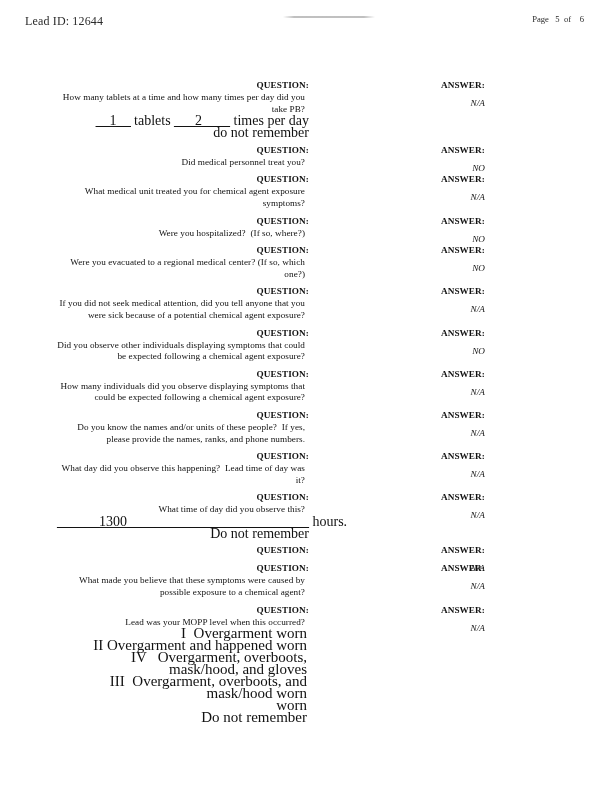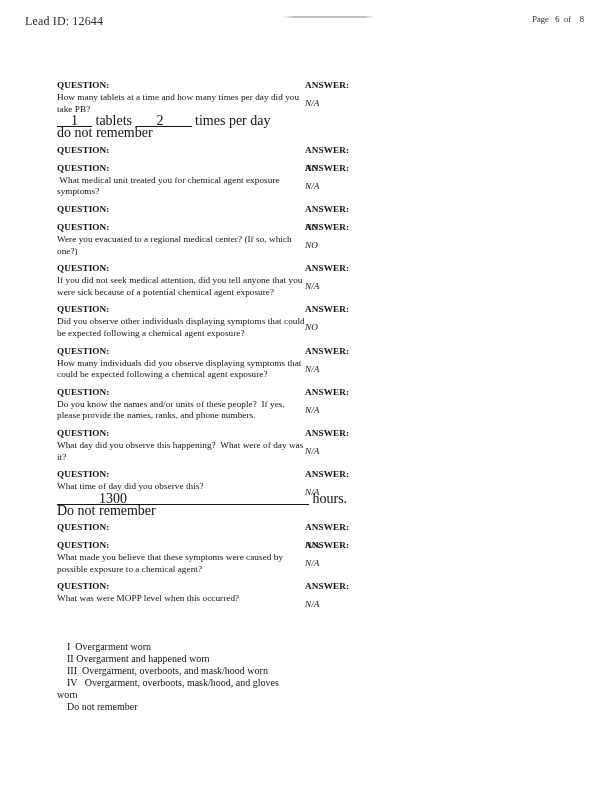--- a/index.html
+++ b/index.html
@@ -54,20 +54,21 @@
   .doc-body {
     position: absolute;
     left: 57px;
     top: 74px;
     width: 500px;
   }
 
   .qa-block {
     position: relative;
     width: 500px;
+    text-align: right;
   }
   .qa-row {
     position: relative;
     display: block;
     width: 500px;
   }
   .label-q,
   .label-a {
     font-weight: bold;
     font-size: 9.2px;
@@ -111,46 +112,45 @@
     display: inline-block;
     white-space: pre;
     line-height: 10px;
   }
   .plain {
     white-space: pre;
   }
 
   
   .mopp-list {
-    font-size: 10px;
+    font-size: 15px;
     line-height: 11.9px;
     white-space: pre-wrap;
     width: 250px;
-    margin-top: 36px;
   }
   .mopp-item {
     padding-left: 10px;
     white-space: pre-wrap;
   }
   .mopp-wrap-tail {
     padding-left: 0;
     white-space: pre;
   }
   .mopp-dnr {
     padding-left: 10px;
     white-space: pre;
   }
 </style>
 </head>
 <body>
 
 <div class="page-header">
   <div class="scan-smudge"></div>
   <div class="lead-id">Lead ID: 12644</div>
-  <div class="page-num">Page   6  of    8</div>
+  <div class="page-num">Page   5  of    6</div>
 </div>
 
 <div class="doc-body" id="qa-root">
     <div class="qa-block">
       <div class="qa-row">
         <div class="col-left"><span class="label-q">QUESTION:</span></div>
         <div class="col-right"><span class="label-a">ANSWER:</span></div>
       </div>
       <div class="qa-row">
         <div class="col-left">
@@ -160,20 +160,23 @@
         </div>
         <div class="col-right"><span class="atext">N/A</span></div>
       </div>
     </div>
     <div class="qa-block">
       <div class="qa-row">
         <div class="col-left"><span class="label-q">QUESTION:</span></div>
         <div class="col-right"><span class="label-a">ANSWER:</span></div>
       </div>
       <div class="qa-row">
+        <div class="col-left">
+          <div class="qtext">Did medical personnel treat you?</div>
+        </div>
         <div class="col-right"><span class="atext">NO</span></div>
       </div>
     </div>
     <div class="qa-block">
       <div class="qa-row">
         <div class="col-left"><span class="label-q">QUESTION:</span></div>
         <div class="col-right"><span class="label-a">ANSWER:</span></div>
       </div>
       <div class="qa-row">
         <div class="col-left">
@@ -181,20 +184,23 @@
         </div>
         <div class="col-right"><span class="atext">N/A</span></div>
       </div>
     </div>
     <div class="qa-block">
       <div class="qa-row">
         <div class="col-left"><span class="label-q">QUESTION:</span></div>
         <div class="col-right"><span class="label-a">ANSWER:</span></div>
       </div>
       <div class="qa-row">
+        <div class="col-left">
+          <div class="qtext">Were you hospitalized?  (If so, where?)</div>
+        </div>
         <div class="col-right"><span class="atext">NO</span></div>
       </div>
     </div>
     <div class="qa-block">
       <div class="qa-row">
         <div class="col-left"><span class="label-q">QUESTION:</span></div>
         <div class="col-right"><span class="label-a">ANSWER:</span></div>
       </div>
       <div class="qa-row">
         <div class="col-left">
@@ -251,21 +257,21 @@
         <div class="col-right"><span class="atext">N/A</span></div>
       </div>
     </div>
     <div class="qa-block">
       <div class="qa-row">
         <div class="col-left"><span class="label-q">QUESTION:</span></div>
         <div class="col-right"><span class="label-a">ANSWER:</span></div>
       </div>
       <div class="qa-row">
         <div class="col-left">
-          <div class="qtext">What day did you observe this happening?  What were of day was it?</div>
+          <div class="qtext">What day did you observe this happening?  Lead time of day was it?</div>
         </div>
         <div class="col-right"><span class="atext">N/A</span></div>
       </div>
     </div>
     <div class="qa-block">
       <div class="qa-row">
         <div class="col-left"><span class="label-q">QUESTION:</span></div>
         <div class="col-right"><span class="label-a">ANSWER:</span></div>
       </div>
       <div class="qa-row">
@@ -298,19 +304,19 @@
         <div class="col-right"><span class="atext">N/A</span></div>
       </div>
     </div>
     <div class="qa-block">
       <div class="qa-row">
         <div class="col-left"><span class="label-q">QUESTION:</span></div>
         <div class="col-right"><span class="label-a">ANSWER:</span></div>
       </div>
       <div class="qa-row">
         <div class="col-left">
-          <div class="qtext">What was were MOPP level when this occurred?</div>
-          <div class="mopp-list"><div class="mopp-item">I  Overgarment worn</div><div class="mopp-item">II Overgarment and happened worn</div><div class="mopp-item">III  Overgarment, overboots, and mask/hood worn</div><div class="mopp-item">IV   Overgarment, overboots, mask/hood, and gloves</div><div class="mopp-wrap-tail">worn</div><div class="mopp-dnr">Do not remember</div></div>
+          <div class="qtext">Lead was your MOPP level when this occurred?</div>
+          <div class="mopp-list"><div class="mopp-item">I  Overgarment worn</div><div class="mopp-item">II Overgarment and happened worn</div><div class="mopp-item">IV   Overgarment, overboots, mask/hood, and gloves</div><div class="mopp-item">III  Overgarment, overboots, and mask/hood worn</div><div class="mopp-wrap-tail">worn</div><div class="mopp-dnr">Do not remember</div></div>
         </div>
         <div class="col-right"><span class="atext">N/A</span></div>
       </div>
     </div>
   </div>
 
 </body></html>

